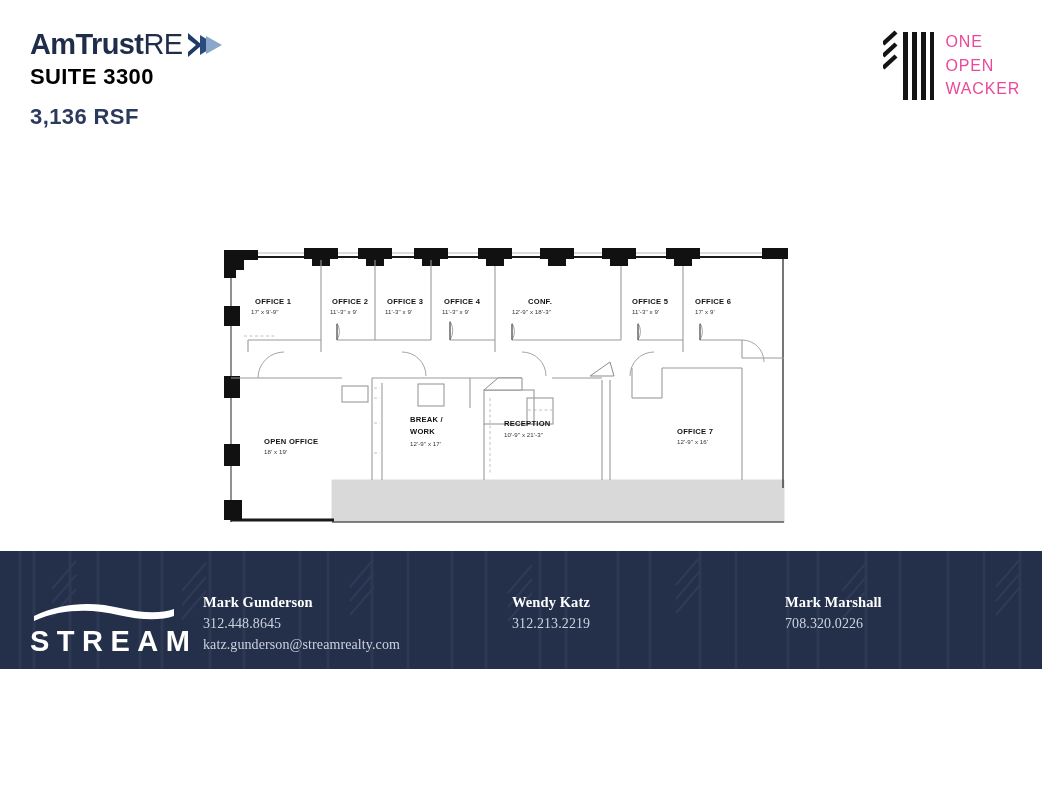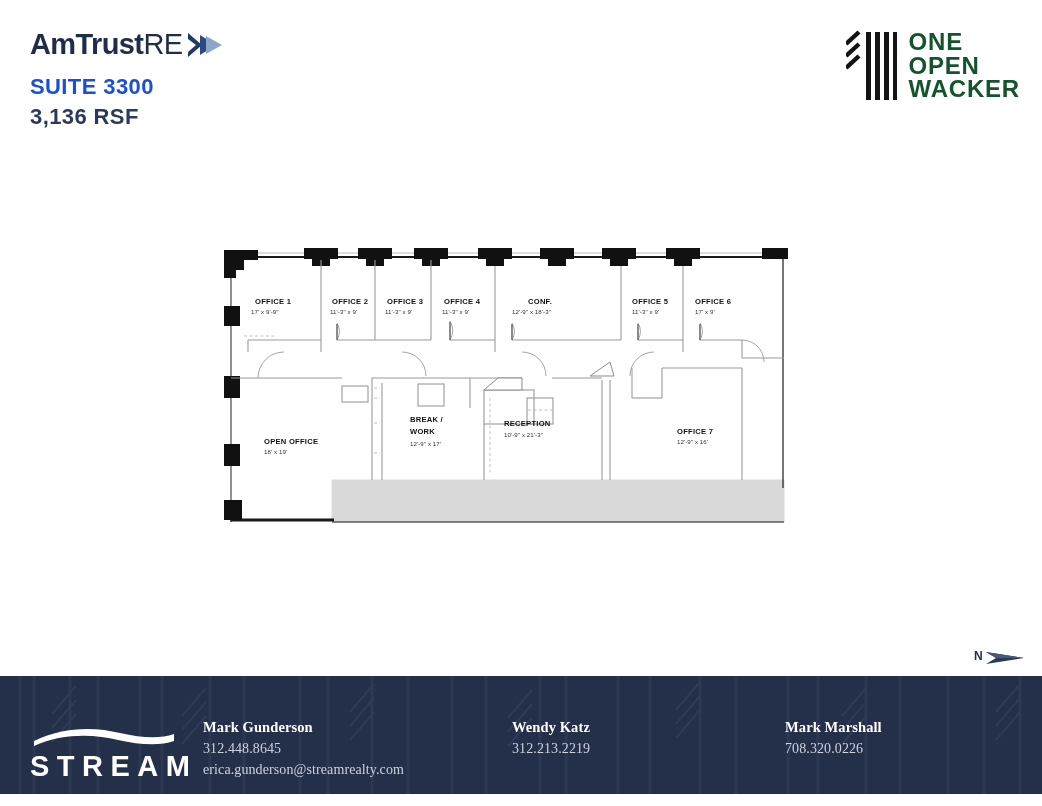--- a/index.html
+++ b/index.html
@@ -2,45 +2,45 @@
 <html><head>
 <meta charset="utf-8">
 <style>
   * { box-sizing: border-box; margin: 0; padding: 0; }
   html, body {
     width: 1042px; height: 806px;
     background: #ffffff;
     font-family: "Liberation Sans", sans-serif;
     overflow: hidden;
   }
-  .page { position: relative; width: 1042px; height: 794px; background: #fff; }
+  .page { position: relative; width: 1042px; height: 669px; background: #fff; }
 
   
   .header-left { position: absolute; left: 30px; top: 28px; }
   .amtrust-logo { display: flex; align-items: flex-start; height: 34px; }
   .amtrust-word {
     font-size: 29px; font-weight: bold; color: #1f2d4a;
     letter-spacing: -0.6px; line-height: 32px;
     font-family: "Liberation Sans", sans-serif;
   }
   .amtrust-word .thin { font-weight: normal; }
   .amtrust-mark { position: relative; width: 40px; height: 32px; margin-left: 3px; margin-top: 1px; }
   .suite-title {
-    margin-top: 11px; font-size: 22px; font-weight: bold;
-    color: #1d4ed8; letter-spacing: 0.4px; line-height: 28px;
+    margin-top: 1px; font-size: 22px; font-weight: bold;
+    color: #000000; letter-spacing: 0.4px; line-height: 28px;
   }
   .rsf-title {
-    margin-top: 2px; font-size: 22px; font-weight: bold;
+    margin-top: 12px; font-size: 22px; font-weight: bold;
     color: #2b3a5c; letter-spacing: 0.4px; line-height: 28px;
   }
 
   .header-right { position: absolute; right: 22px; top: 30px; display: flex; align-items: flex-start; }
   .oew-bars { width: 52px; height: 72px; margin-right: 11px; }
   .oew-text {
-    font-size: 24px; font-weight: bold; color: #14532d;
+    font-size: 16px; font-weight: normal; color: #ec4899;
     line-height: 23.5px; letter-spacing: 0.8px;
   }
 
   
   .plan-wrap { position: absolute; left: 222px; top: 248px; width: 570px; height: 290px; }
   .plan-svg { display: block; }
 
   .north-arrow { position: absolute; left: 972px; top: 640px; width: 56px; height: 34px; }
 
   
@@ -381,21 +381,21 @@
     <div class="stream-logo">
       <svg class="stream-wave" viewBox="0 0 140 18">
         <path d="M0 13 C 30 -2, 62 -1, 86 5 C 108 10, 126 11, 140 6 L140 13 C 126 18, 106 17, 84 12 C 60 6, 28 5, 0 18 Z" fill="#ffffff"></path>
       </svg>
       <div class="stream-word">STREAM</div>
     </div>
 
     <div class="contact-col c1">
       <div class="contact-name">Mark Gunderson</div>
       <div class="contact-phone">312.448.8645</div>
-      <div class="contact-email">erica.gunderson@streamrealty.com</div>
+      <div class="contact-email">katz.gunderson@streamrealty.com</div>
     </div>
 
     <div class="contact-col c2">
       <div class="contact-name">Wendy Katz</div>
       <div class="contact-phone">312.213.2219</div>
     </div>
 
     <div class="contact-col c3">
       <div class="contact-name">Mark Marshall</div>
       <div class="contact-phone">708.320.0226</div>

